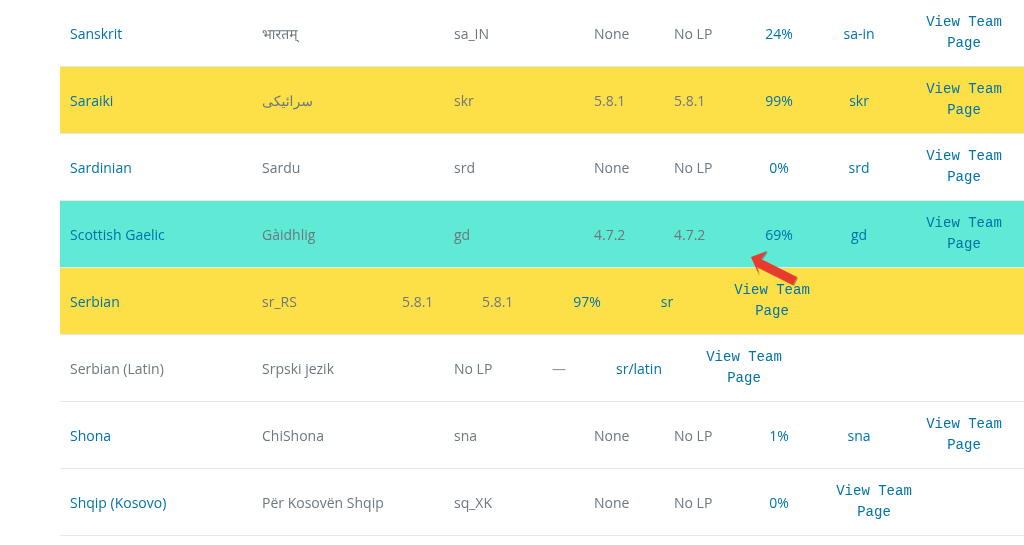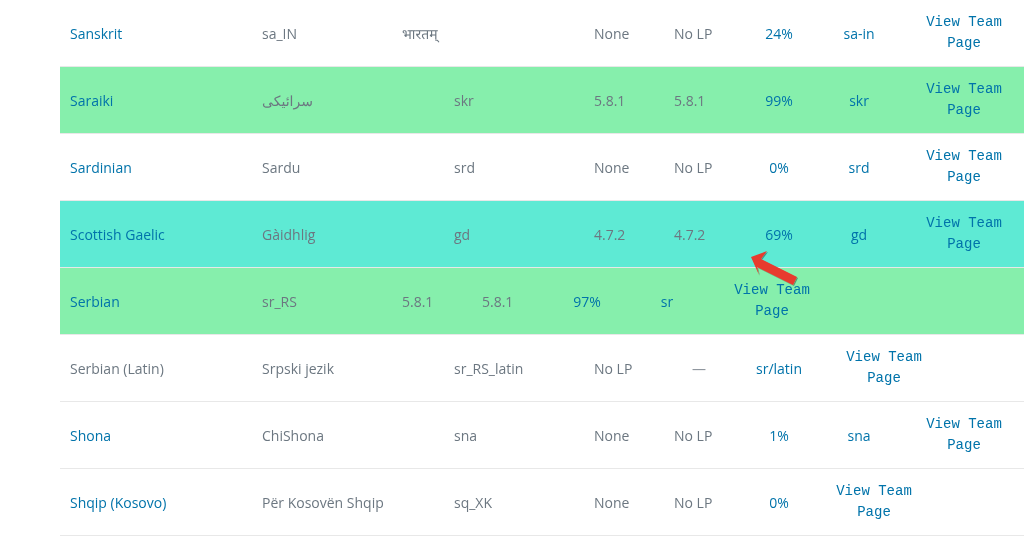--- a/index.html
+++ b/index.html
@@ -21,21 +21,21 @@
       margin-left: 60px;
       border-collapse: collapse;
     }
     .row {
       display: flex;
       align-items: stretch;
       border-bottom: 1px solid #e8e8e8;
       min-height: 60px;
     }
     .row.green {
-      background-color: #86efac;
+      background-color: #fde047;
     }
     .row.pink {
       background-color: #5eead4;
     }
     .row.white {
       background-color: #ffffff;
     }
     .cell {
       padding: 12px 10px;
       display: flex;
@@ -106,22 +106,22 @@
     }
   </style>
 </head>
 <body>
 
 <div class="table-container" id="tbl">
     <div class="row white">
       <div class="cell col-lang">
         <a class="link">Sanskrit</a>
       </div>
+      <div class="cell col-native">भारतम्</div>
       <div class="cell col-locale">sa_IN</div>
-      <div class="cell col-native">भारतम्</div>
       <div class="cell col-version">None</div>
       <div class="cell col-lp">No LP</div>
       <div class="cell col-percent">
         <a class="link">24%</a>
       </div>
       <div class="cell col-code">
         <a class="link">sa-in</a>
       </div>
       <div class="cell col-team">
         <a class="link">View Team Page</a>
@@ -196,21 +196,20 @@
       </div>
       <div class="cell col-team">
         <a class="link">View Team Page</a>
       </div>
     </div>
     <div class="row white">
       <div class="cell col-lang">
         <span>Serbian (Latin)</span>
       </div>
       <div class="cell col-native">Srpski jezik</div>
-      <div class="cell col-locale">sr_RS_latin</div>
       <div class="cell col-lp">No LP</div>
       <div class="cell col-percent">
         <span class="muted-dash">—</span>
       </div>
       <div class="cell col-code">
         <a class="link">sr/latin</a>
       </div>
       <div class="cell col-team">
         <a class="link">View Team Page</a>
       </div>

